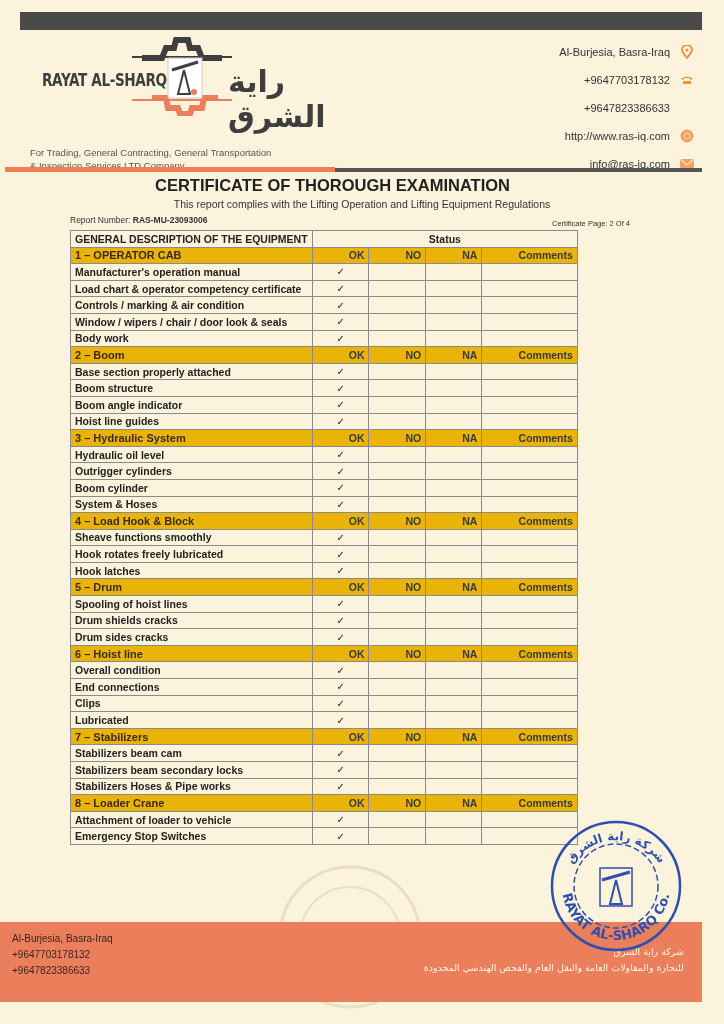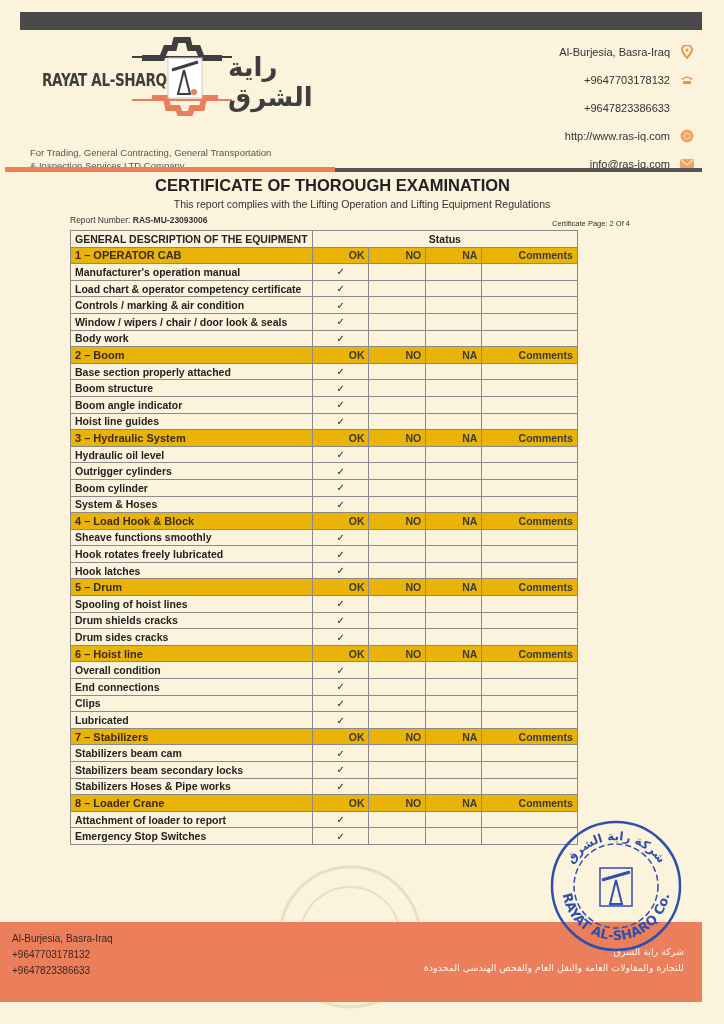--- a/index.html
+++ b/index.html
@@ -17,23 +17,23 @@
   .logo {
     position: absolute; left: 40px; top: 36px; width: 300px; height: 80px;
   }
   .logo-en {
     position: absolute; left: 2px; top: 34px;
     font-family: "DejaVu Sans", sans-serif; font-weight: bold;
     font-size: 17px; letter-spacing: -0.5px; color: #3e3e3e;
     transform: scaleX(0.8); transform-origin: left;
   }
   .logo-ar {
-    position: absolute; left: 188px; top: 16px;
+    position: absolute; left: 188px; top: 28px;
     font-family: "DejaVu Sans", sans-serif; font-weight: bold;
-    font-size: 26px; color: #3e3e3e;
+    font-size: 30px; color: #3e3e3e;
   }
   .logo-mark { position: absolute; left: 92px; top: 0; }
   .tagline {
     position: absolute; left: 30px; top: 120px; width: 310px;
     text-align: left; font-size: 9.5px; line-height: 13px; color: #555; margin-top: 26px;
   }
   .contacts {
     position: absolute; right: 30px; top: 38px; text-align: right;
     font-size: 11px; color: #333;
   }
@@ -409,21 +409,21 @@
         <td></td>
       </tr>
       <tr class="section">
         <td class="sec-title">8 – Loader Crane</td>
         <td class="h">OK</td>
         <td class="h">NO</td>
         <td class="h">NA</td>
         <td class="h">Comments</td>
       </tr>
       <tr>
-        <td>Attachment of loader to report</td>
+        <td>Attachment of loader to vehicle</td>
         <td class="chk"><span>✓</span></td>
         <td class="chk"></td>
         <td class="chk"></td>
         <td></td>
       </tr>
       <tr>
         <td>Emergency Stop Switches</td>
         <td class="chk"><span>✓</span></td>
         <td class="chk"></td>
         <td class="chk"></td>

